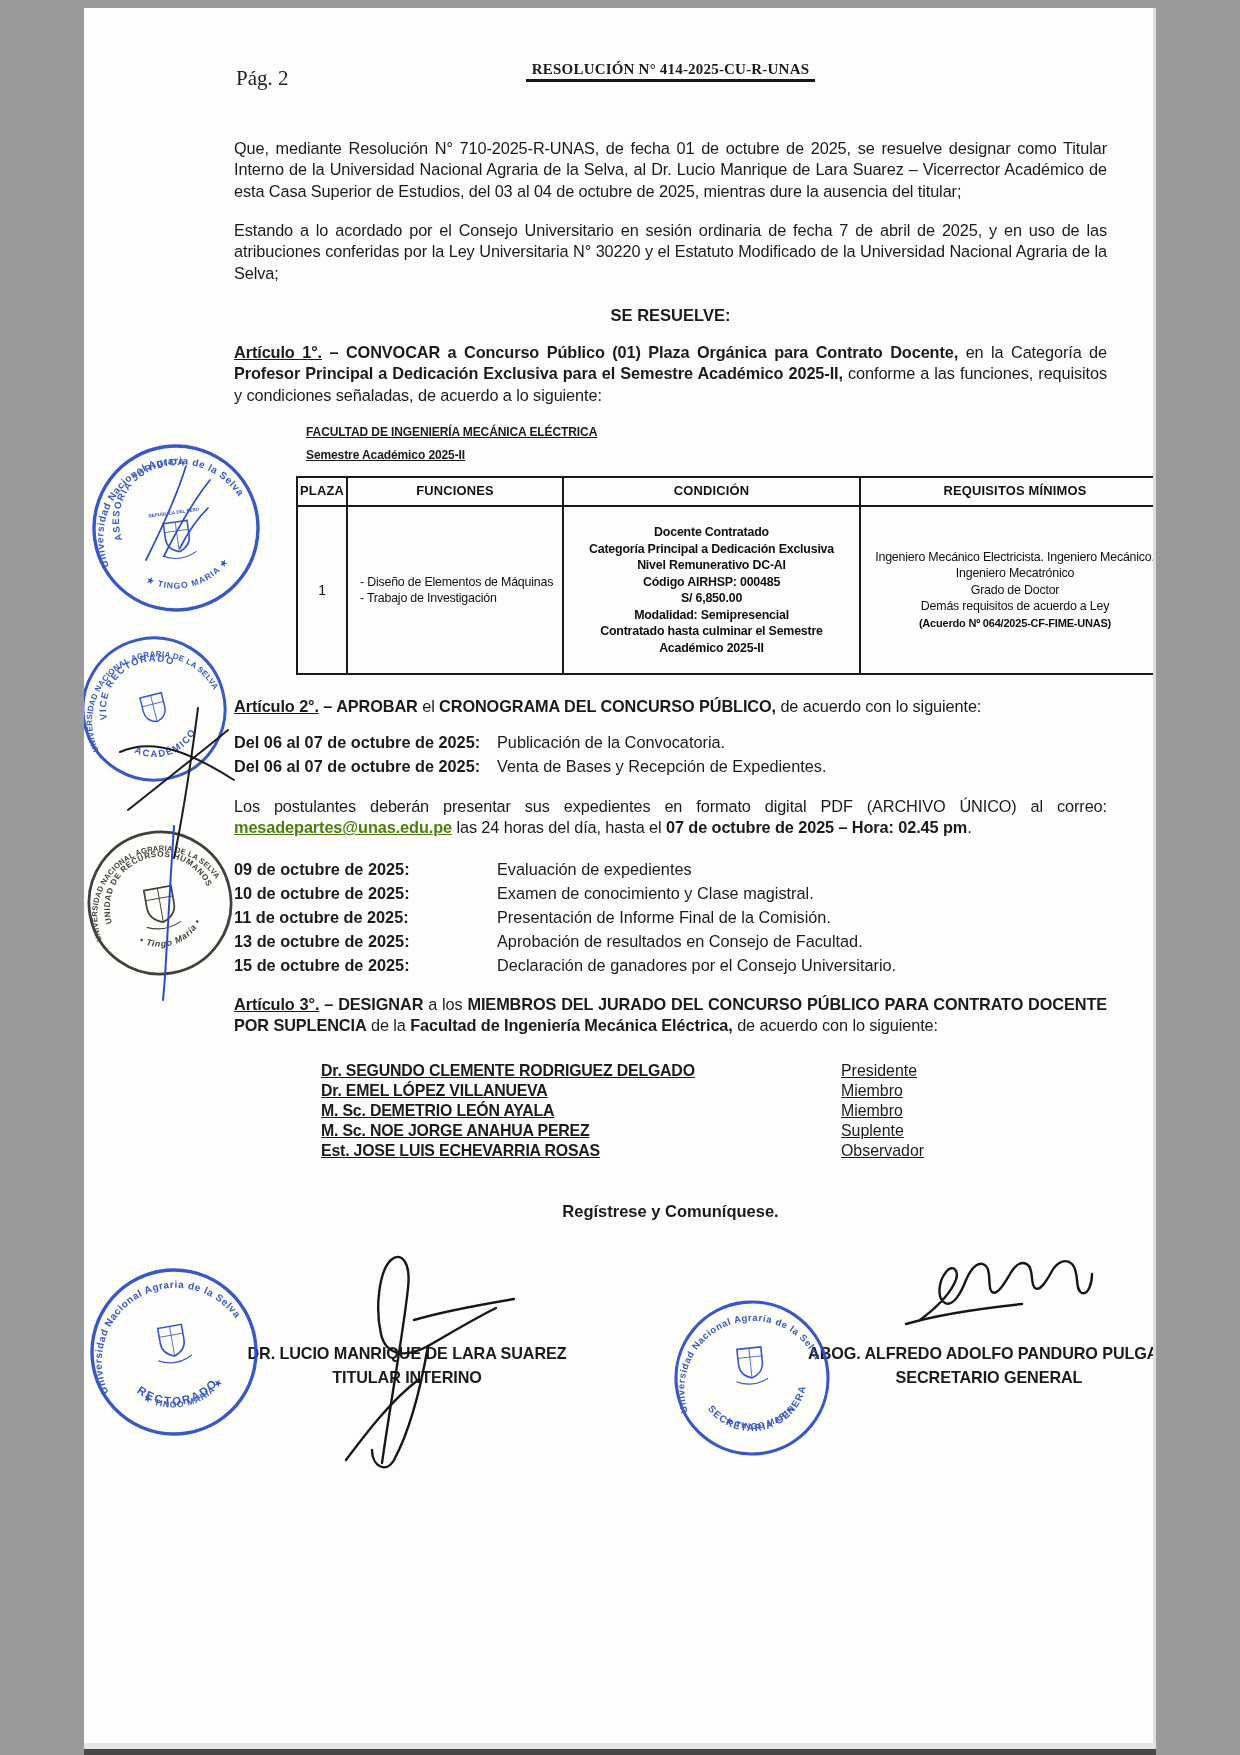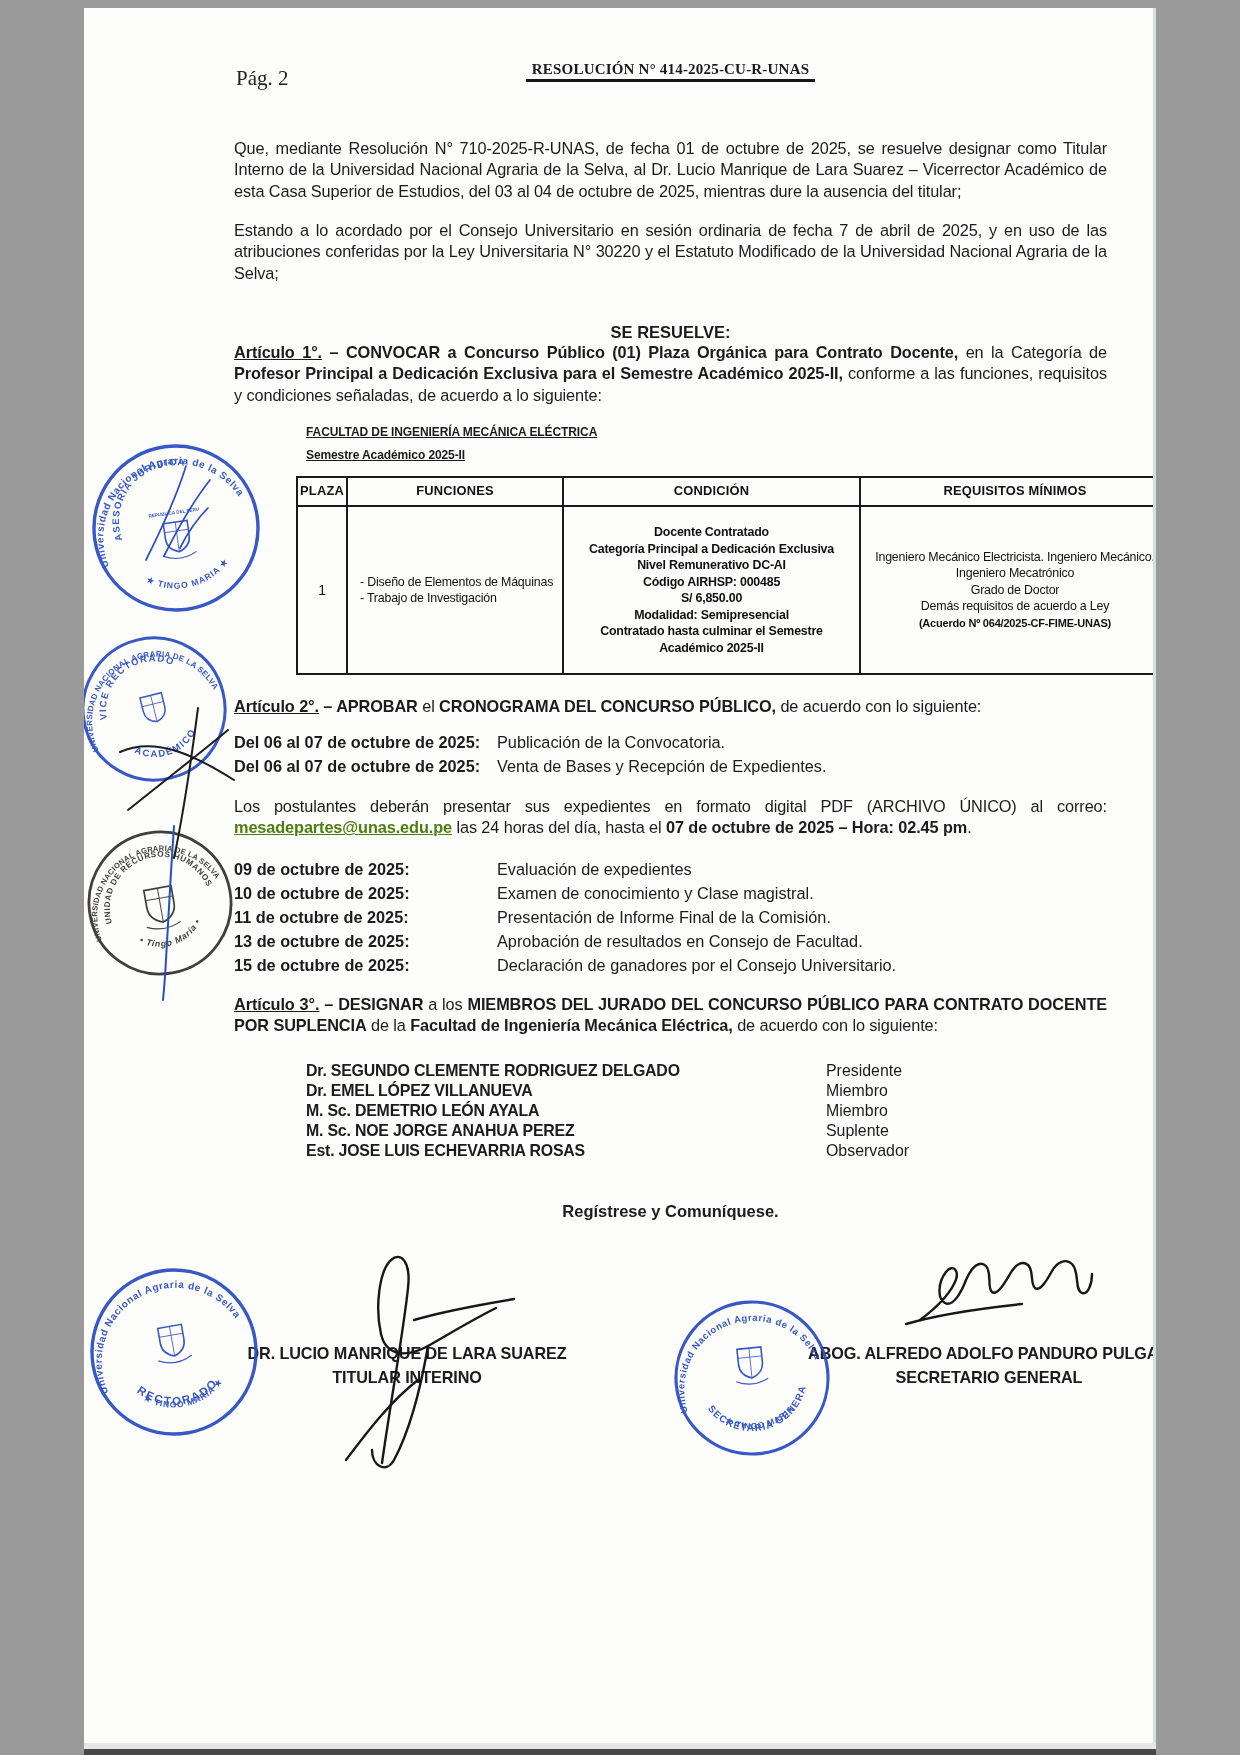--- a/index.html
+++ b/index.html
@@ -37,21 +37,21 @@
   .cell-funciones { text-align:left !important; padding-left:12px !important; }
   .cell-condicion div { font-weight:600; }
   .cell-requisitos div { font-weight:500; }
   .cell-requisitos .acuerdo { font-size:11px; font-weight:700; }
   .cell-plaza { font-size:14px; }
 
   .sched-row { position:absolute; left:150px; width:880px; display:flex; font-size:16.3px; line-height:21px; }
   .sched-date { width:263px; flex:none; font-weight:700; }
   .sched-desc { flex:1; }
 
-  .jury-row { position:absolute; left:222px; width:800px; display:flex; font-size:15.9px; }
+  .jury-row { position:absolute; left:237px; width:800px; display:flex; font-size:15.9px;text-decoration:underline; }
   .jury-name { width:520px; flex:none; font-weight:700; letter-spacing:-0.2px; }
   .jury-role { flex:1; }
 
   .email-link { color:#4d7c0f; font-weight:700; text-decoration:underline; }
 
   .sig-block { position:absolute; text-align:center; font-weight:700; font-size:16.2px; line-height:24px; letter-spacing:-0.1px; }
   .sig-left { left:137px; top:1333px; width:372px; }
   .sig-right { left:705px; top:1333px; width:400px; }
 
   .stamp { position:absolute; opacity:0.93; }
@@ -67,21 +67,21 @@
 
 <div class="page">
 
   <span class="pag-label">Pág. 2</span>
   <div class="doc-title-wrap">
     <span class="doc-title">RESOLUCIÓN N° 414-2025-CU-R-UNAS</span>
   </div>
 
   <p class="body-text" style="top:130px">Que, mediante Resolución N° 710-2025-R-UNAS, de fecha 01 de octubre de 2025, se resuelve designar como Titular Interno de la Universidad Nacional Agraria de la Selva, al Dr. Lucio Manrique de Lara Suarez – Vicerrector Académico de esta Casa Superior de Estudios, del 03 al 04 de octubre de 2025, mientras dure la ausencia del titular;</p>
   <p class="body-text" style="top:212px">Estando a lo acordado por el Consejo Universitario en sesión ordinaria de fecha 7 de abril de 2025, y en uso de las atribuciones conferidas por la Ley Universitaria N° 30220 y el Estatuto Modificado de la Universidad Nacional Agraria de la Selva;</p>
-  <div class="center-line" style="top:315px">SE RESUELVE:</div>
+  <div class="center-line" style="top:298px">SE RESUELVE:</div>
 
   <p class="body-text" style="top:334px"><span class="art-label">Artículo 1°.</span><span class="b"> – </span><span class="b">CONVOCAR a Concurso Público (01) Plaza Orgánica para Contrato Docente,</span><span> en la Categoría de </span><span class="b">Profesor Principal a Dedicación Exclusiva para el Semestre Académico 2025-II,</span><span> conforme a las funciones, requisitos y condiciones señaladas, de acuerdo a lo siguiente:</span></p>
 
   <div class="faculty-line" style="top:417px">FACULTAD DE INGENIERÍA MECÁNICA ELÉCTRICA</div>
   <div class="faculty-line" style="top:440px">Semestre Académico 2025-II</div>
 
   <table class="plaza-table">
     <colgroup>
         <col style="width:50px">
         <col style="width:216px">

